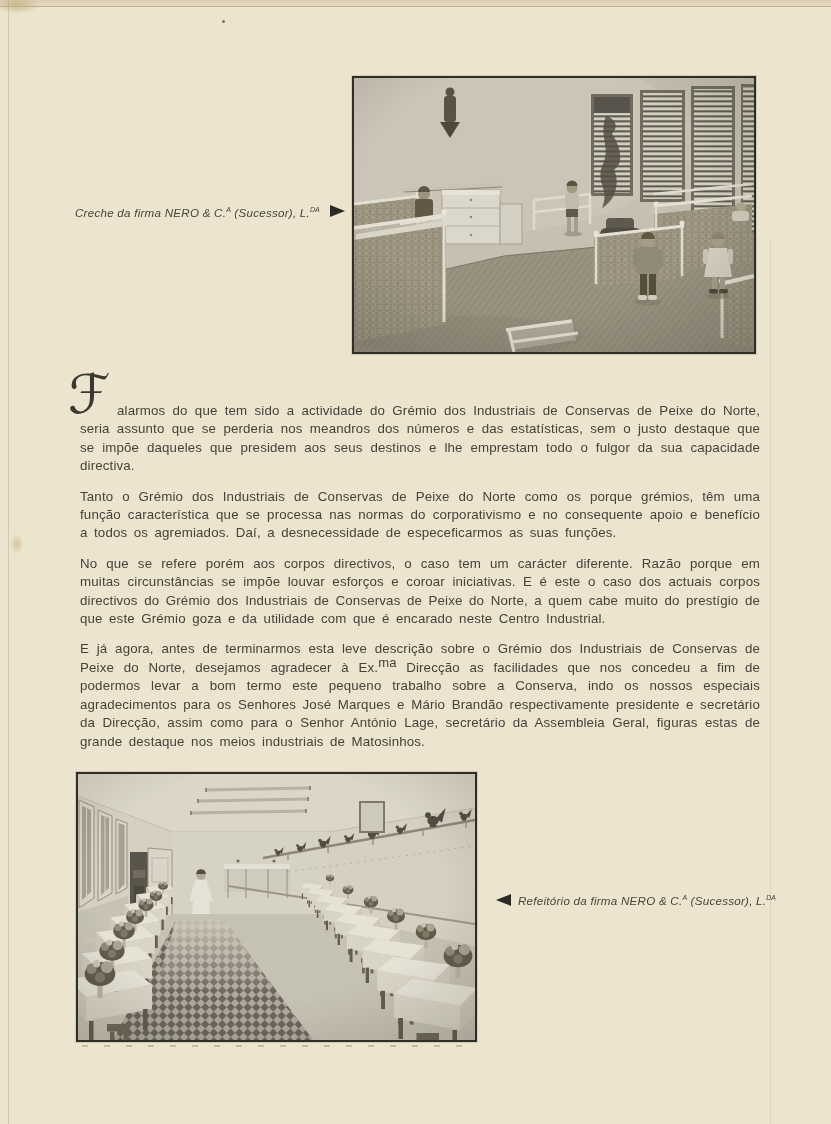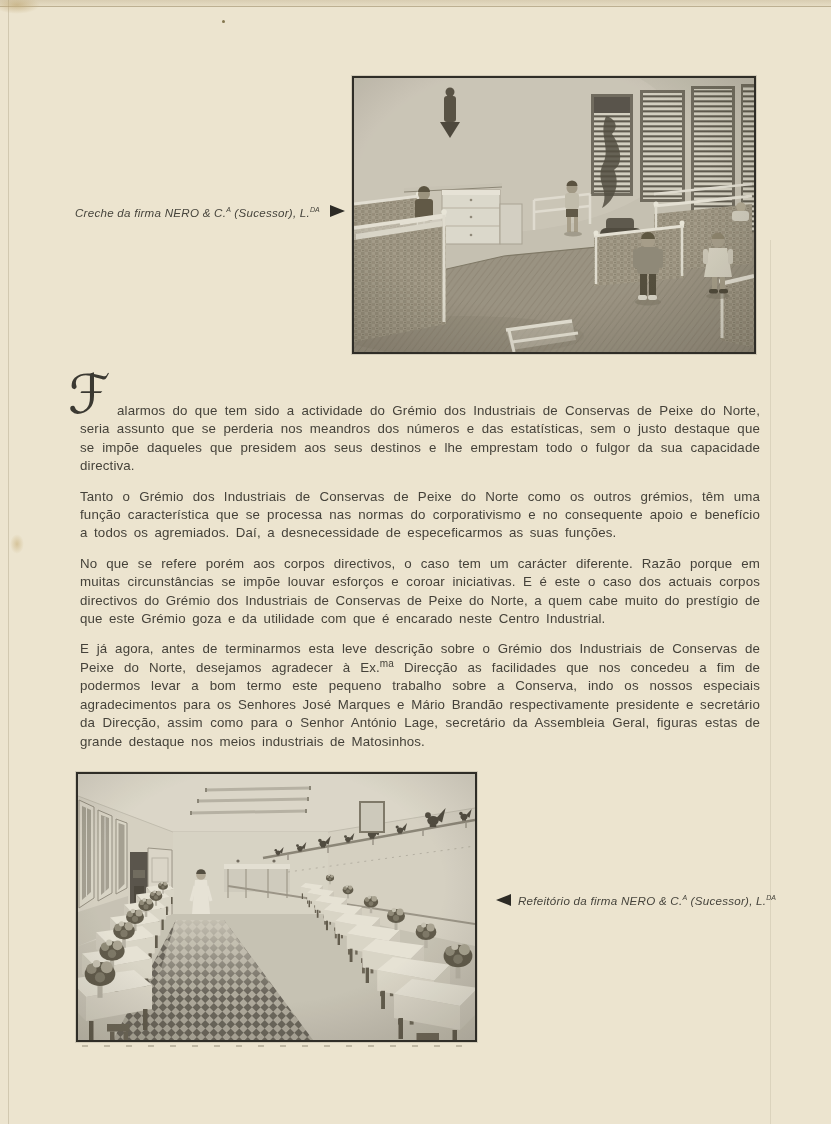--- a/index.html
+++ b/index.html
@@ -37,21 +37,21 @@
   .pointer-right{left:330px;top:205px;border-top:6.5px solid transparent;
     border-bottom:6.5px solid transparent;border-left:15px solid #2c2a25;}
   .pointer-left{left:496px;top:894px;border-top:6.5px solid transparent;
     border-bottom:6.5px solid transparent;border-right:15px solid #2c2a25;}
   
   .article{position:absolute;left:80px;top:402px;width:680px;color:var(--ink,#45423a);
     font-size:13.3px;line-height:18.4px;text-align:justify;word-spacing:2.6px;letter-spacing:.15px;}
   .article p{margin:0;}
   .article p + p{margin-top:12px;}
   .article p.first{text-indent:37px;}
-  .article sup{font-size:10px;vertical-align:super;line-height:0;}
+  .article sup{font-size:13px;vertical-align:super;line-height:0;}
   .dropcap{position:absolute;left:68px;top:368px;font-family:"DejaVu Sans",sans-serif;
     font-size:54px;line-height:54px;color:#3b3932;font-weight:400;}
 </style>
 </head>
 <body style="--background: #ece4cf; --ink: #45423a; --photo-border: #2f2d27;">
 
 <div class="page">
 
   <div class="scan-top-edge"></div>
   <div class="scan-left-edge"></div>
@@ -231,21 +231,21 @@
       <rect width="400" height="274" fill="#b09a6e" opacity=".06"></rect>
     </svg>
   </figure>
 
   <div class="caption caption-top"><span>Creche da firma NERO &amp; C.</span><sup>A</sup><span> (Sucessor), L.</span><sup>DA</sup></div>
   <div class="pointer pointer-right"></div>
 
   <span class="dropcap">ℱ</span>
   <div class="article">
     <p class="first">alarmos do que tem sido a actividade do Grémio dos Industriais de Conservas de Peixe do Norte, seria assunto que se perderia nos meandros dos números e das estatísticas, sem o justo destaque que se impõe daqueles que presidem aos seus destinos e lhe emprestam todo o fulgor da sua capacidade directiva.</p>
-    <p>Tanto o Grémio dos Industriais de Conservas de Peixe do Norte como os outros grémios, têm uma função característica que se processa nas normas do corporativismo e no consequente apoio e benefício a todos os agremiados.  Daí, a desnecessidade de especeficarmos as suas funções.</p>
+    <p>Tanto o Grémio dos Industriais de Conservas de Peixe do Norte como os porque grémios, têm uma função característica que se processa nas normas do corporativismo e no consequente apoio e benefício a todos os agremiados.  Daí, a desnecessidade de especeficarmos as suas funções.</p>
     <p>No que se refere porém aos corpos directivos, o caso tem um carácter diferente.  Razão porque em muitas circunstâncias se impõe louvar esforços e coroar iniciativas.  E é este o caso dos actuais corpos directivos do Grémio dos Industriais de Conservas de Peixe do Norte, a quem cabe muito do prestígio de que este Grémio goza e da utilidade com que é encarado neste Centro Industrial.</p>
     <p><span>E já agora, antes de terminarmos esta leve descrição sobre o Grémio dos Industriais de Conservas de Peixe do Norte, desejamos agradecer à Ex.</span><sup>ma</sup><span> Direcção as facilidades que nos concedeu a fim de podermos levar a bom termo este pequeno trabalho sobre a Conserva, indo os nossos especiais agradecimentos para os Senhores José Marques e Mário Brandão respectivamente presidente e secretário da Direcção, assim como para o Senhor António Lage, secretário da Assembleia Geral, figuras estas de grande destaque nos meios industriais de Matosinhos.</span></p>
   </div>
 
   <figure class="photo-bottom">
     <svg width="397" height="266" viewBox="0 0 397 266">
       <defs>
         <pattern id="chk" width="12" height="12" patternUnits="userSpaceOnUse" patternTransform="rotate(45)">
           <rect width="12" height="12" fill="#aeaa9d"></rect>
           <rect width="6" height="6" fill="#67635a"></rect>

